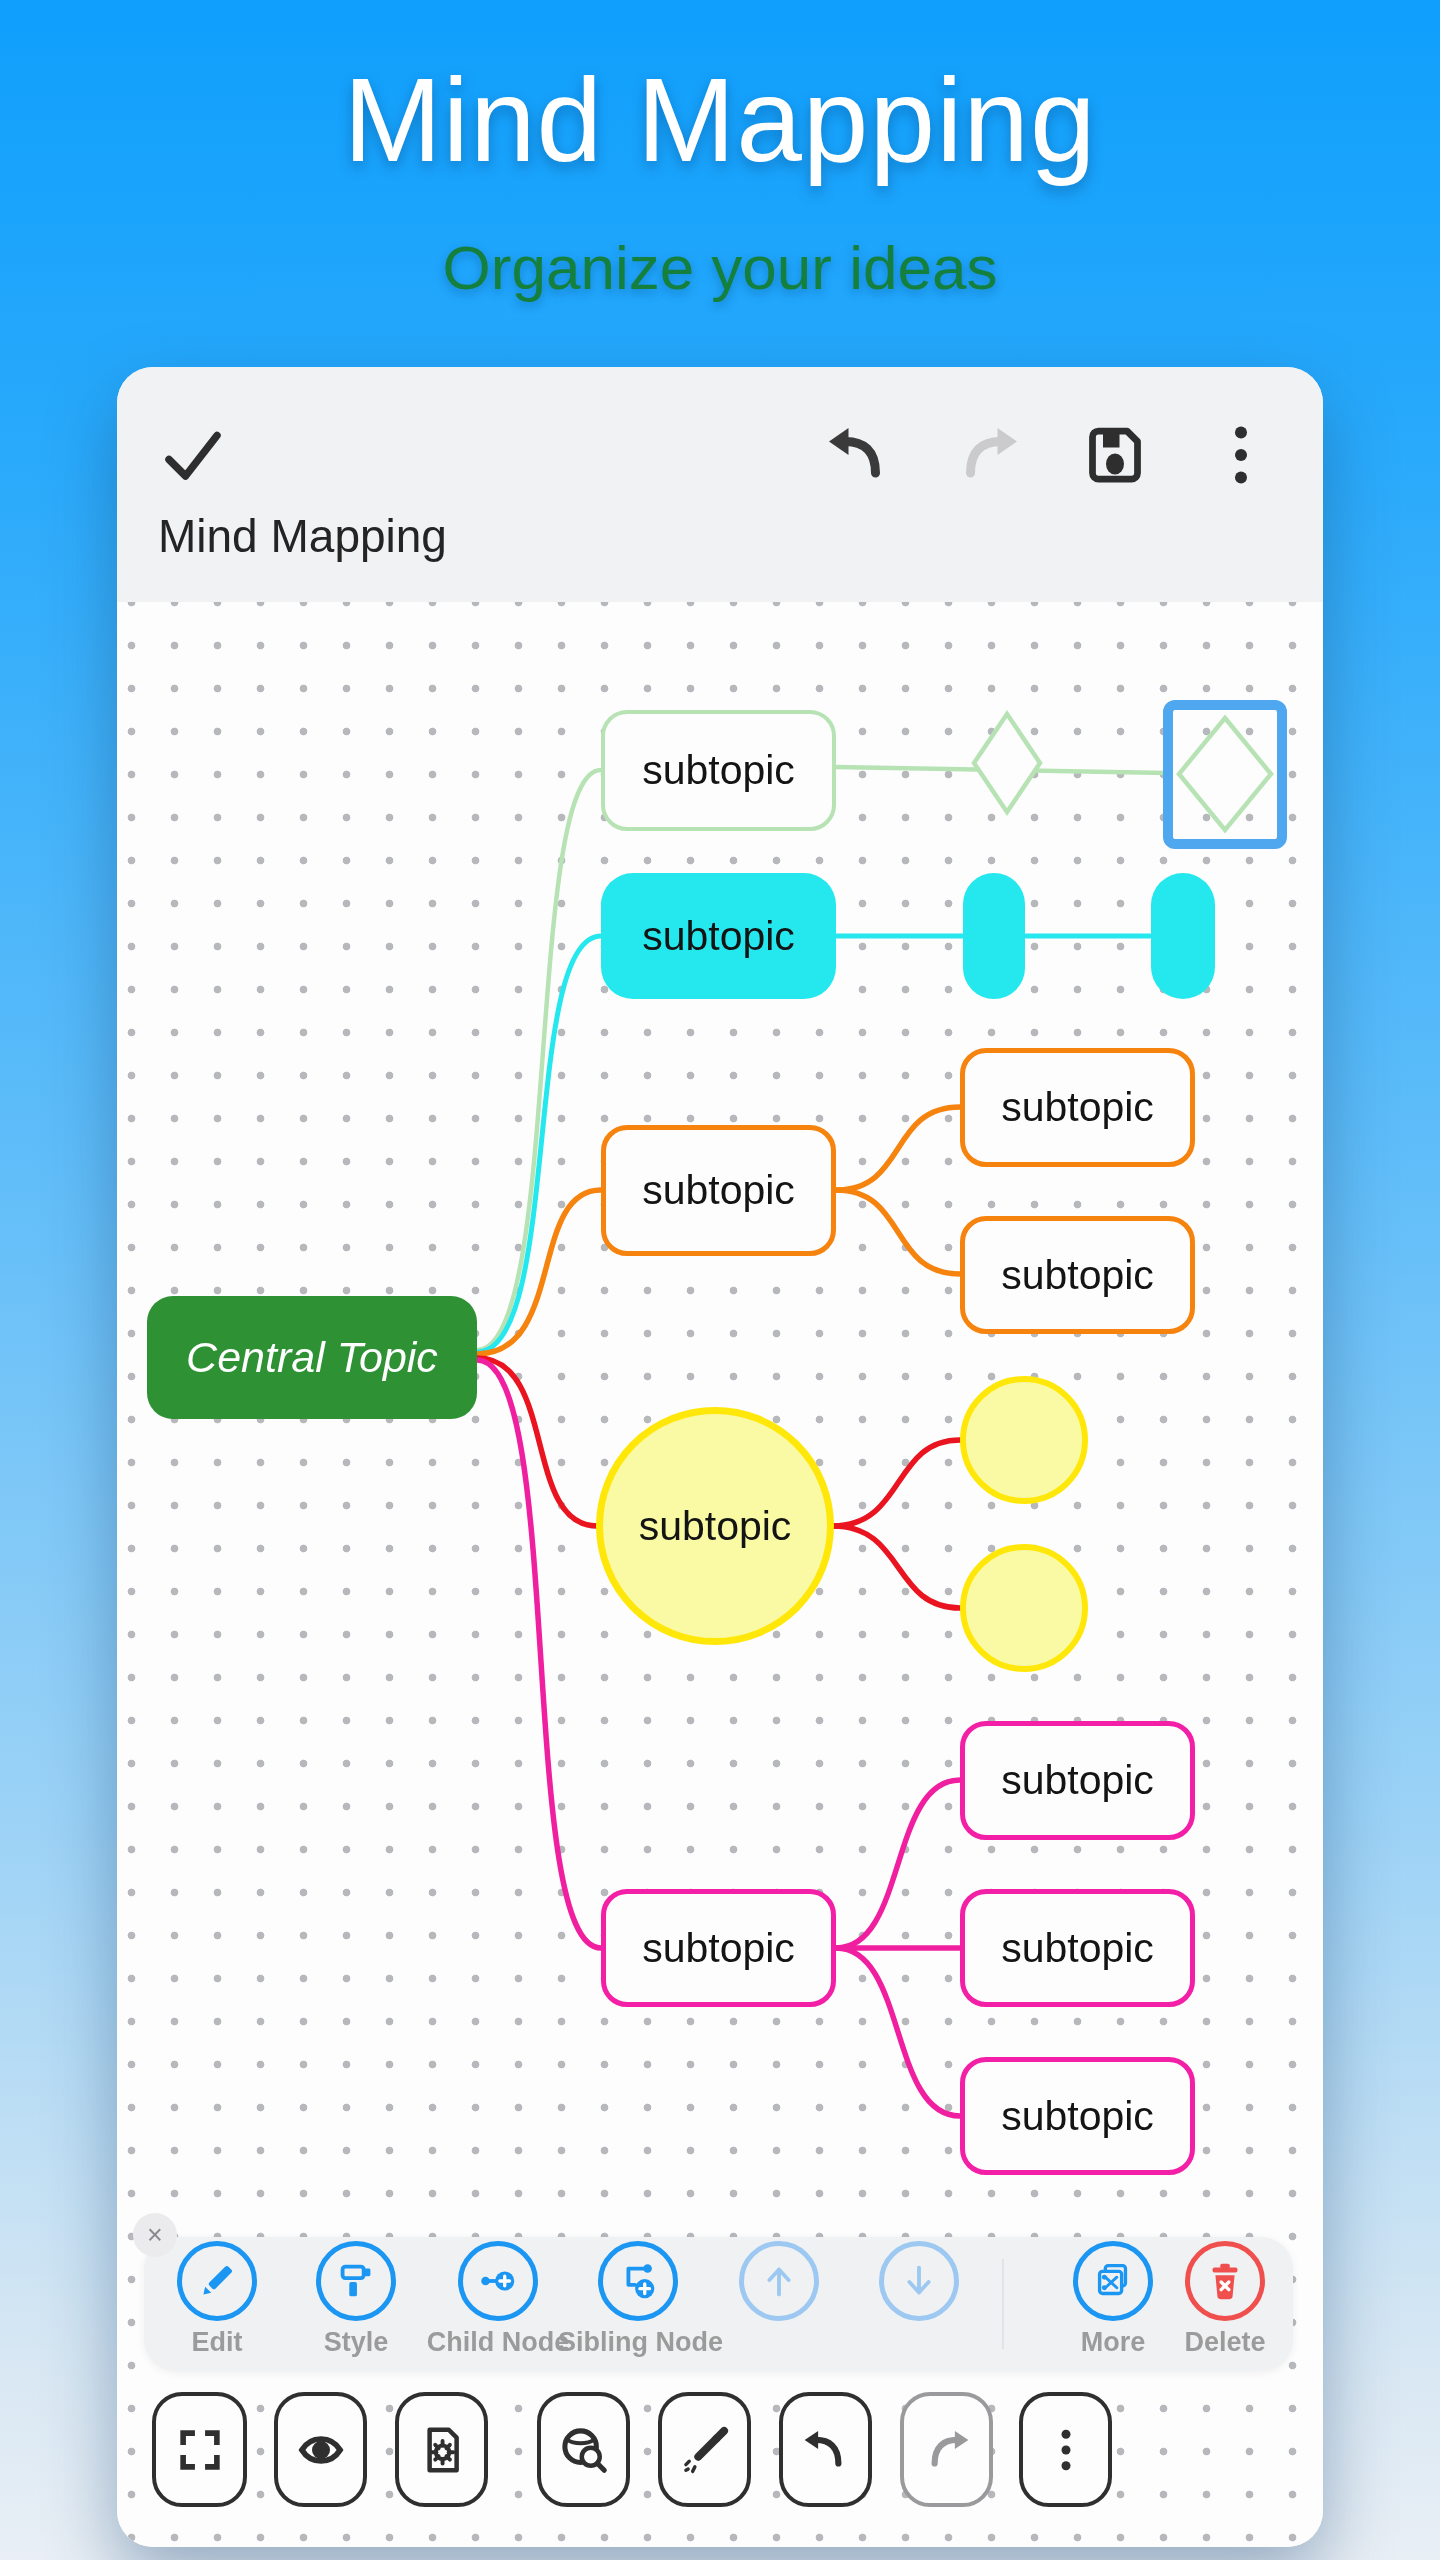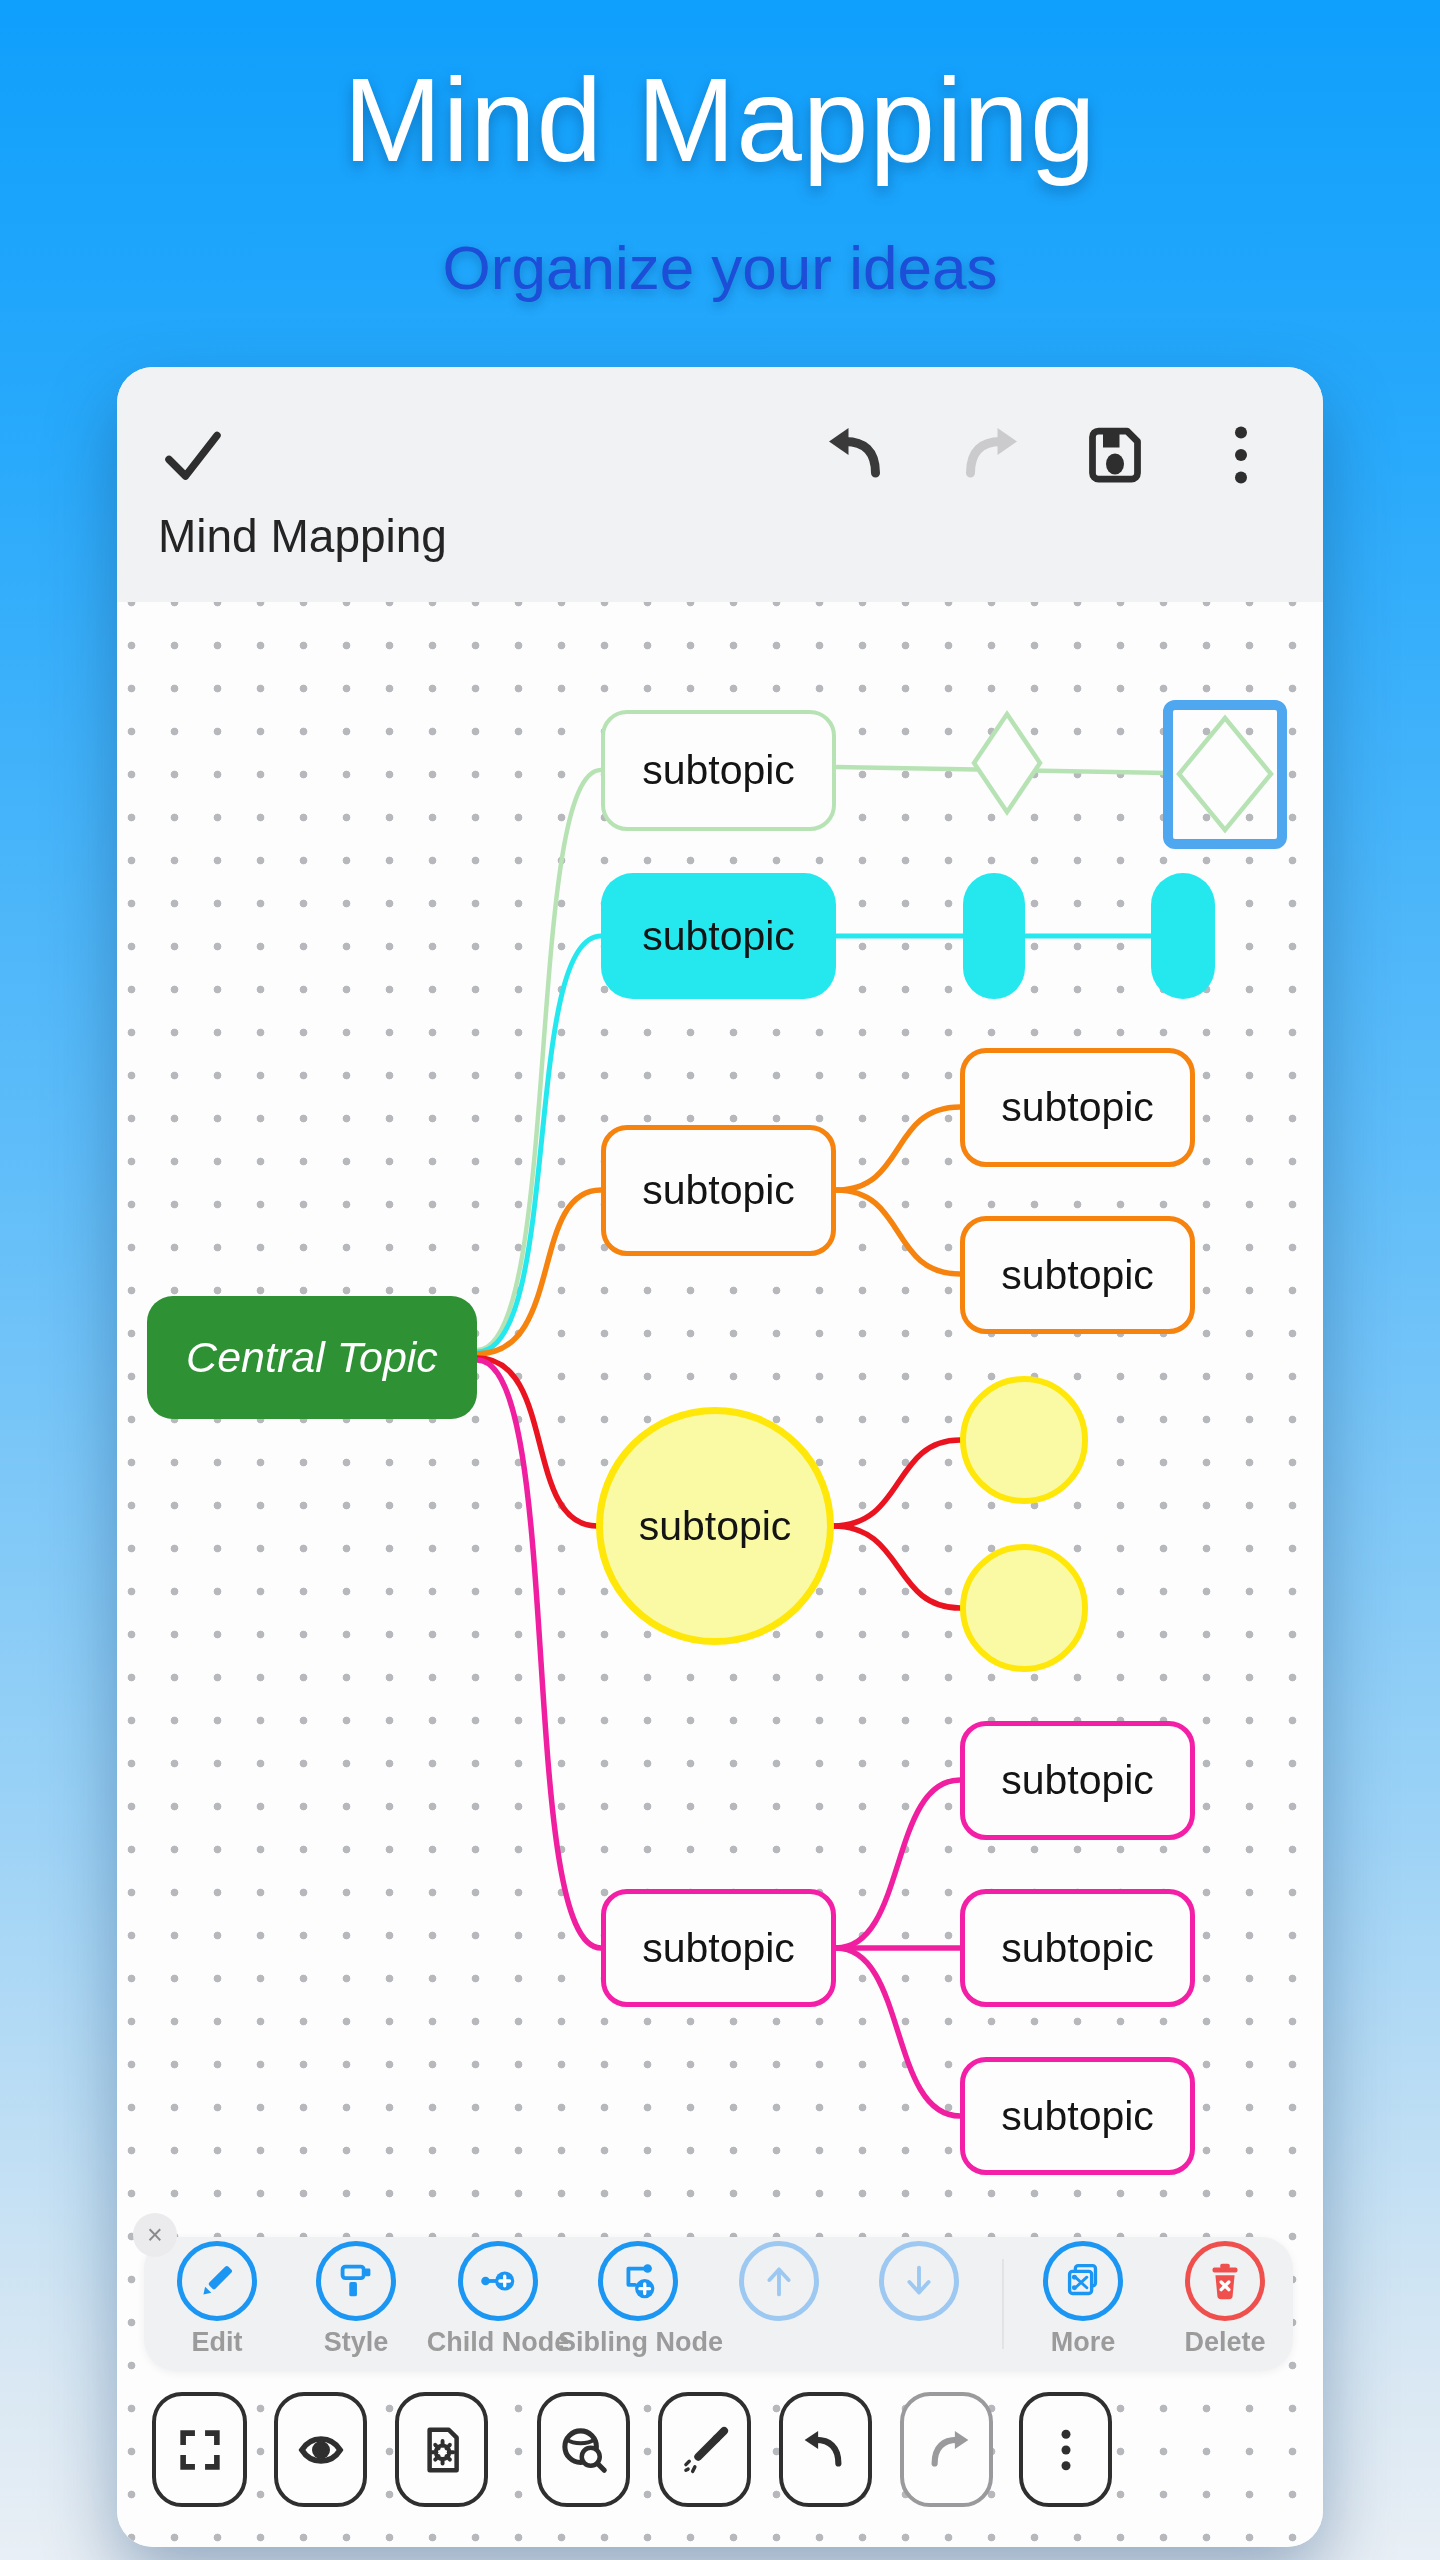--- a/index.html
+++ b/index.html
@@ -8,21 +8,21 @@
     font-family:"Liberation Sans",sans-serif;
     background:linear-gradient(180deg,#0f9ffc 0%,#2aaafb 18%,#5fbdf9 45%,#9ed3f6 72%,#d7e7f3 92%,#e9eff5 100%);
   }
   .hero-title{
     position:absolute;top:52px;left:0;width:100%;text-align:center;
     font-size:118px;font-weight:400;color:#ffffff;letter-spacing:1px;
     text-shadow:0 6px 14px rgba(0,60,120,.4);
   }
   .hero-subtitle{
     position:absolute;top:232px;left:0;width:100%;text-align:center;
-    font-size:62px;font-weight:400;color:#1d4ed8;
+    font-size:62px;font-weight:400;color:#15803d;
     text-shadow:0 4px 10px rgba(0,60,120,.35);
   }
   .card{
     position:absolute;left:117px;top:367px;width:1206px;height:2180px;
     background:#f1f2f4;border-radius:36px;overflow:hidden;
     box-shadow:0 30px 70px rgba(15,60,110,.38);
   }
   .app-header{position:absolute;left:0;top:0;width:100%;height:235px;background:#f1f2f4;}
   .hicon{position:absolute;width:72px;height:72px;top:52px;}
   .doc-title{position:absolute;left:41px;top:142px;font-size:46px;color:#242424;}
@@ -212,21 +212,21 @@
       <div class="nt-circle disabled">
           <svg width="46" height="46" viewBox="0 0 48 48">
             <path d="M24 10 V36 M24 36 L14 25 M24 36 L34 25" fill="none" stroke="#9cc8f1" stroke-width="4" stroke-linecap="round" stroke-linejoin="round"></path>
           </svg>
         </div>
       <span class="nt-label"></span>
     </div>
 
     <div class="nt-divider"></div>
 
-    <div class="nt-btn" style="left:859px;">
+    <div class="nt-btn" style="left:889px;">
       <div class="nt-circle">
           <svg width="46" height="46" viewBox="0 0 48 48">
             <rect x="16" y="8" width="21" height="21" rx="3" fill="none" stroke="#1b96f2" stroke-width="3.5"></rect>
             <rect x="10" y="14" width="23" height="23" rx="3" fill="#f0f1f3" stroke="#1b96f2" stroke-width="3.5"></rect>
             <path d="M16 20 L28 31 M28 20 L16 31" stroke="#1b96f2" stroke-width="3" stroke-linecap="round"></path>
             <circle cx="15" cy="20" r="2.6" fill="#1b96f2"></circle>
             <circle cx="15" cy="31" r="2.6" fill="#1b96f2"></circle>
           </svg>
         </div>
       <span class="nt-label">More</span>

